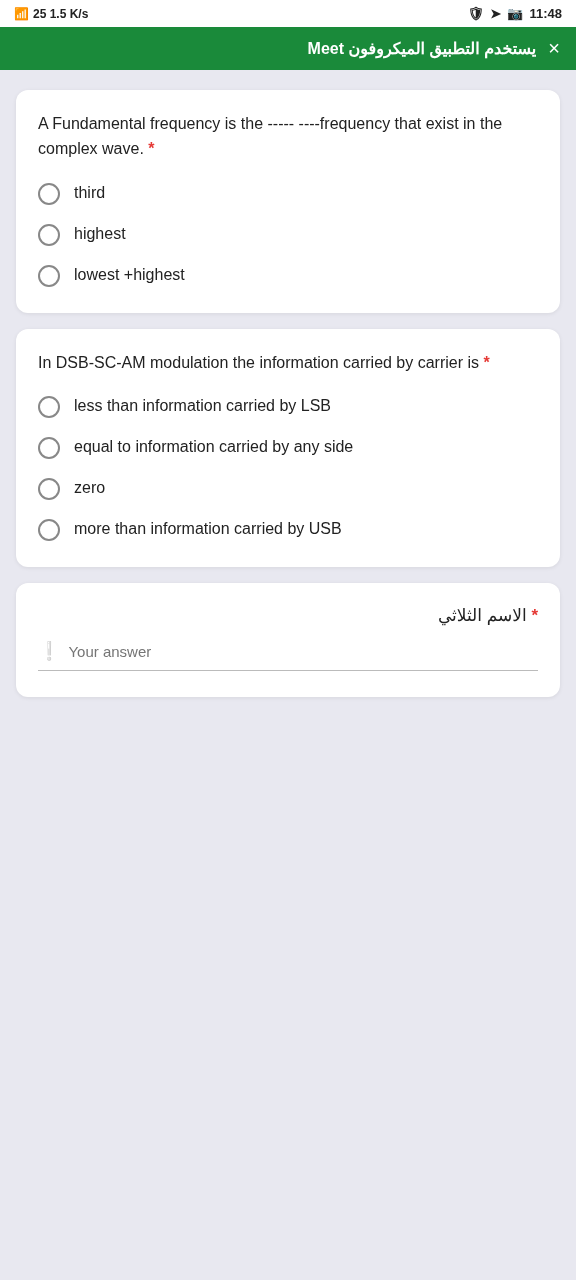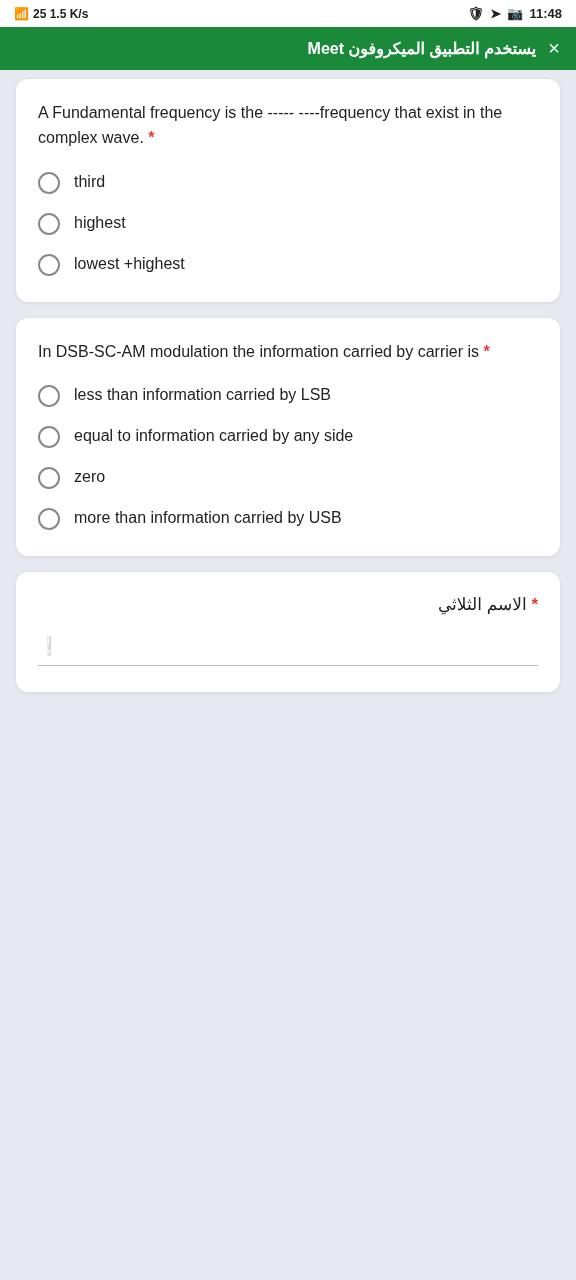--- a/index.html
+++ b/index.html
@@ -34,21 +34,21 @@
       gap: 12px;
     }
     .top-bar .close-btn {
       color: #fff;
       font-size: 20px;
       cursor: pointer;
       font-weight: 400;
     }
     .top-bar .title { flex: 1; text-align: right; }
     .content {
-      padding: 9px 16px;
+      padding: 20px 16px;
       display: flex;
       flex-direction: column;
       gap: 16px;
     }
     .card {
       background: #fff;
       border-radius: 12px;
       padding: 22px 22px 26px 22px;
       box-shadow: 0 1px 4px rgba(0,0,0,0.08);
     }
@@ -78,21 +78,21 @@
     .option-label {
       font-size: 16px;
       color: #222;
       line-height: 1.4;
     }
     .arabic-label {
       font-size: 17px;
       color: #222;
       text-align: right;
       direction: rtl;
-      margin-bottom: 20px;
+      margin-bottom: 14px;
       font-weight: 500;
     }
     .answer-input-wrapper {
       display: flex;
       align-items: center;
       gap: 8px;
       border-bottom: 1px solid #bbb;
       padding-bottom: 8px;
     }
     .input-icon {
@@ -172,16 +172,17 @@
       </label>
     </div>
   </div>
 
   <div class="card">
     <div class="arabic-label">
       <span class="required-star">* </span><span>الاسم الثلاثي</span>
     </div>
     <div class="answer-input-wrapper">
       <span class="input-icon">❕</span>
+      <input type="text" class="answer-placeholder" style="border: none; outline: none; background: transparent; font-size: 15px; color: rgb(170, 170, 170); width: 100%;" placeholder="Your answer">
     </div>
   </div>
 
 </div>
 
 </body></html>

